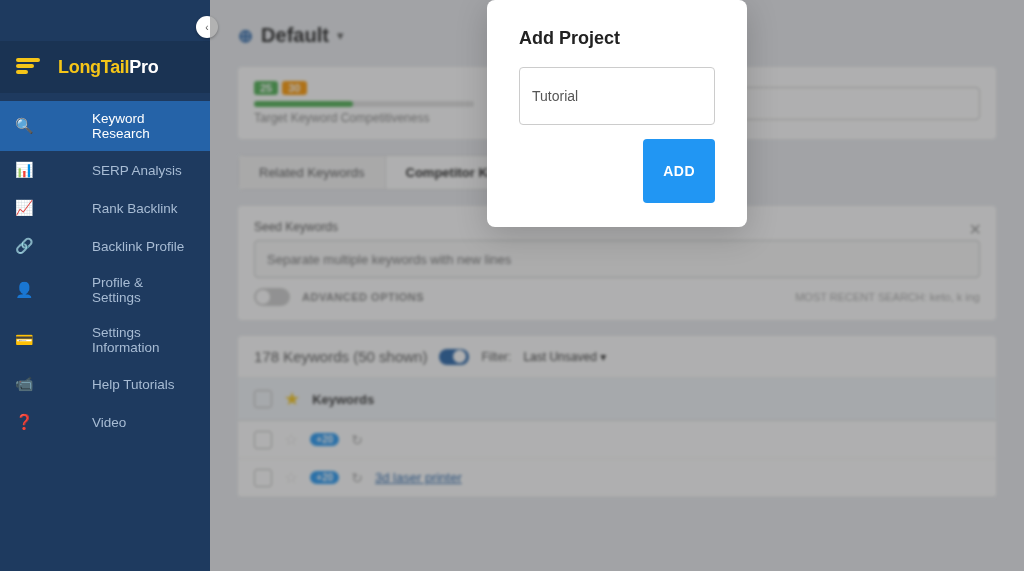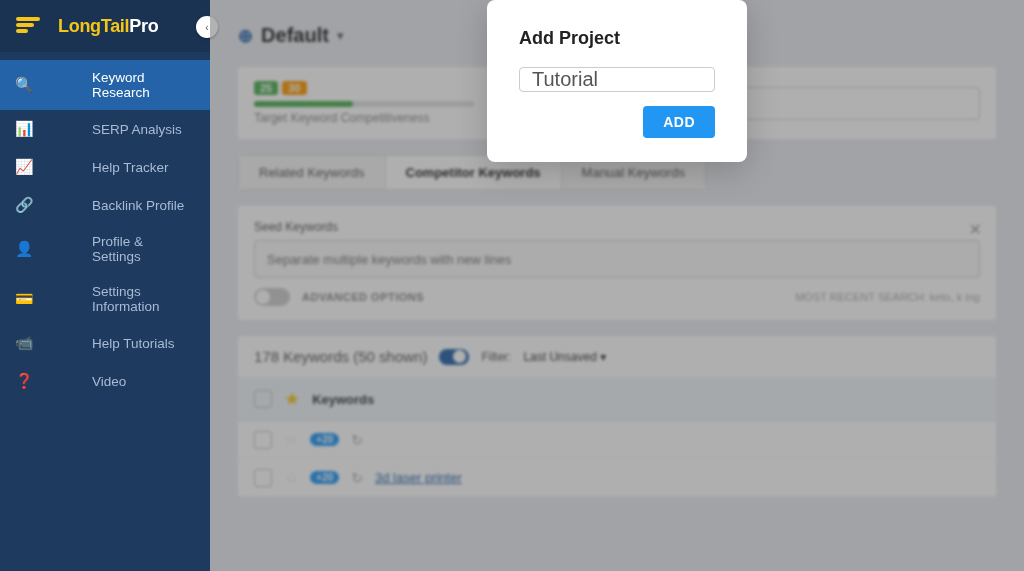--- a/index.html
+++ b/index.html
@@ -13,20 +13,21 @@
       background: #1e3a5f;
       display: flex;
       flex-direction: column;
     }
     .sidebar-logo {
       display: flex;
       align-items: center;
       padding: 14px 16px;
       background: #1a3353;
       height: 52px;
+      margin-top: 41px;
     }
     .logo-icon {
       width: 36px;
       height: 22px;
       margin-right: 6px;
     }
     .logo-text {
       color: #fff;
       font-size: 18px;
       font-weight: 700;
@@ -349,36 +350,36 @@
     .modal-title {
       font-size: 18px;
       font-weight: 700;
       color: #222;
       margin-bottom: 18px;
     }
     .modal-input {
       width: 100%;
       border: 1px solid #ccc;
       border-radius: 4px;
-      padding: 0 12px;
-      font-size: 20px;
+      padding: 20px 12px;
+      font-size: 14px;
       color: #555;
       outline: none;
       margin-bottom: 14px;
     }
     .modal-footer {
       display: flex;
       justify-content: flex-end;
     }
     .btn-add {
       background: #2196f3;
       color: #fff;
       border: none;
       border-radius: 4px;
-      padding: 8px 20px;
+      padding: 24px 20px;
       font-size: 14px;
       font-weight: 700;
       cursor: pointer;
       letter-spacing: 0.5px;
     }
   </style>
 </head>
 <body>
 
 <div class="sidebar">
@@ -397,21 +398,21 @@
     <div class="nav-item active">
       <span class="nav-icon">🔍</span>
       <span class="nav-label">Keyword Research</span>
     </div>
     <div class="nav-item">
       <span class="nav-icon">📊</span>
       <span class="nav-label">SERP Analysis</span>
     </div>
     <div class="nav-item">
       <span class="nav-icon">📈</span>
-      <span class="nav-label">Help Tracker</span>
+      <span class="nav-label">Rank Backlink</span>
     </div>
     <div class="nav-item">
       <span class="nav-icon">🔗</span>
       <span class="nav-label">Backlink Profile</span>
     </div>
     <div class="nav-item">
       <span class="nav-icon">👤</span>
       <span class="nav-label">Profile &amp; Settings</span>
     </div>
     <div class="nav-item">

